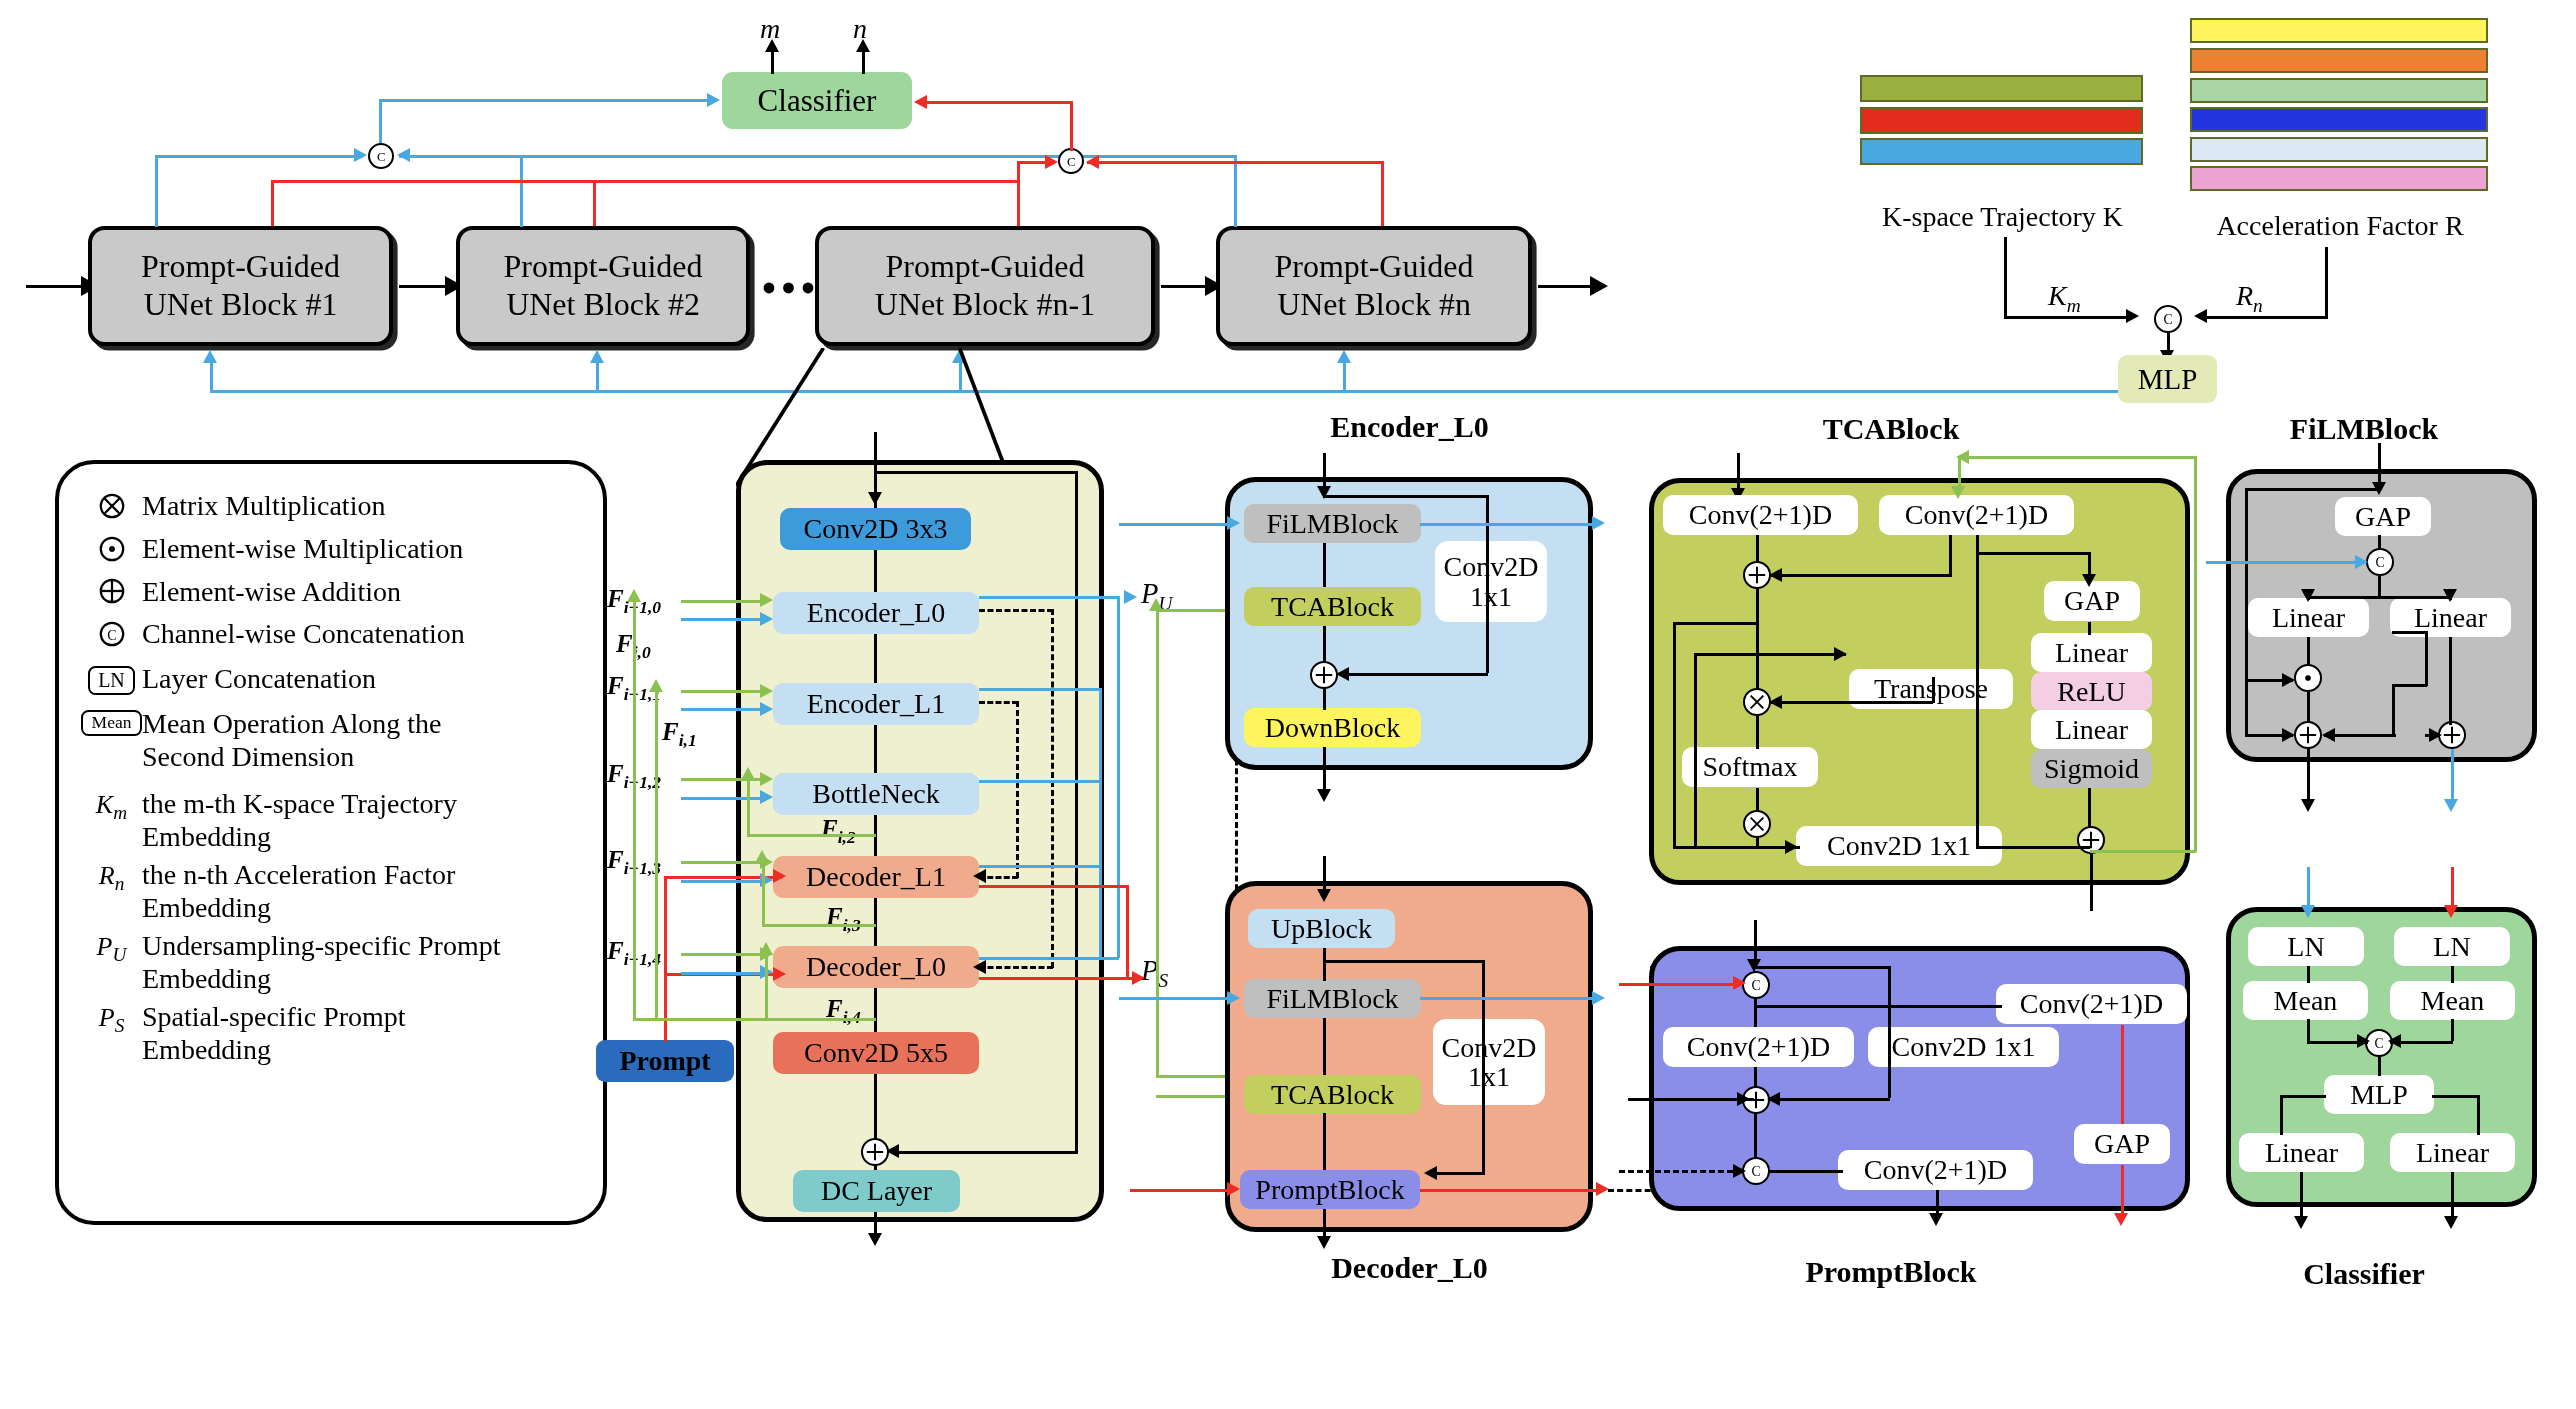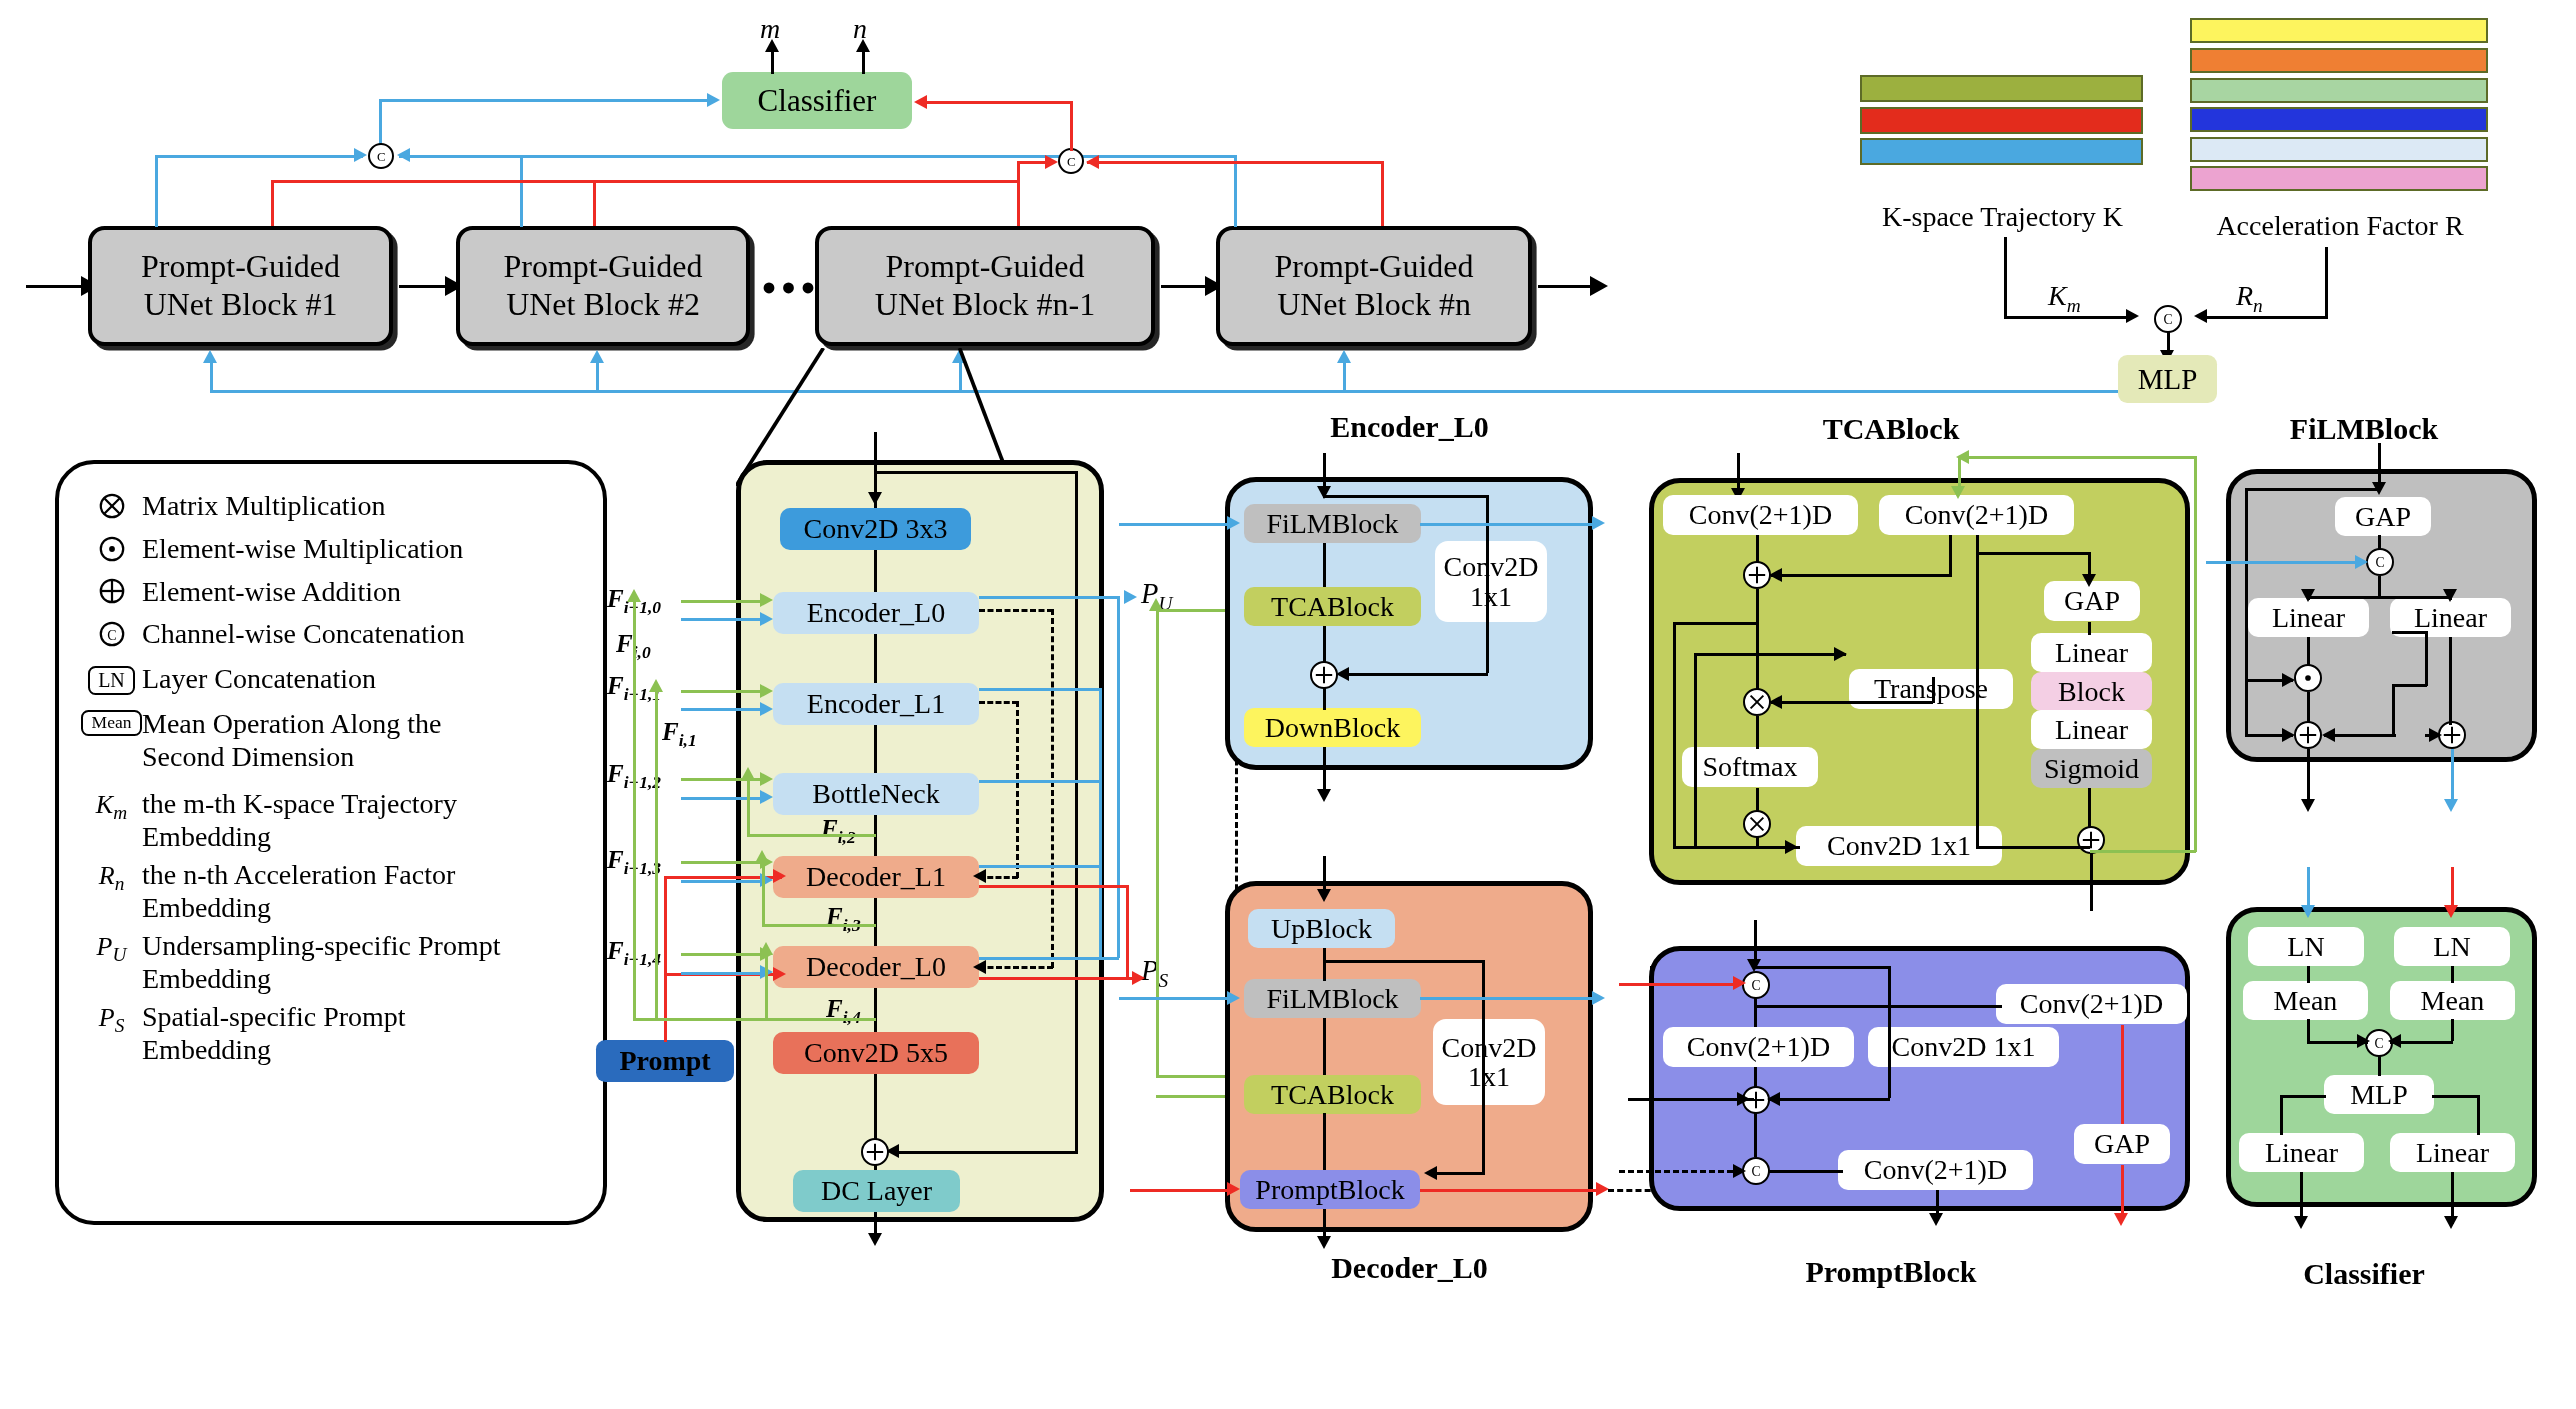--- a/index.html
+++ b/index.html
@@ -567,21 +567,21 @@
   <div class="pill white abs" style="left:2044px;top:581px;width:96px;height:40px;">
     <span>GAP</span>
   </div>
   <div class="pill white abs" style="left:1849px;top:645px;width:164px;height:40px;margin-top:24px;">
     <span>Transpose</span>
   </div>
   <div class="pill white abs" style="left:2031px;top:633px;width:121px;height:39px;">
     <span>Linear</span>
   </div>
   <div class="pill abs" style="left:2031px;top:672px;width:121px;height:39px;background:#f4cfe4;">
-    <span>Block</span>
+    <span>ReLU</span>
   </div>
   <div class="pill white abs" style="left:2031px;top:710px;width:121px;height:39px;">
     <span>Linear</span>
   </div>
   <div class="pill abs" style="left:2031px;top:749px;width:121px;height:39px;background:#bfbfbf;">
     <span>Sigmoid</span>
   </div>
   <div class="pill white abs" style="left:1682px;top:747px;width:136px;height:40px;">
     <span>Softmax</span>
   </div>

